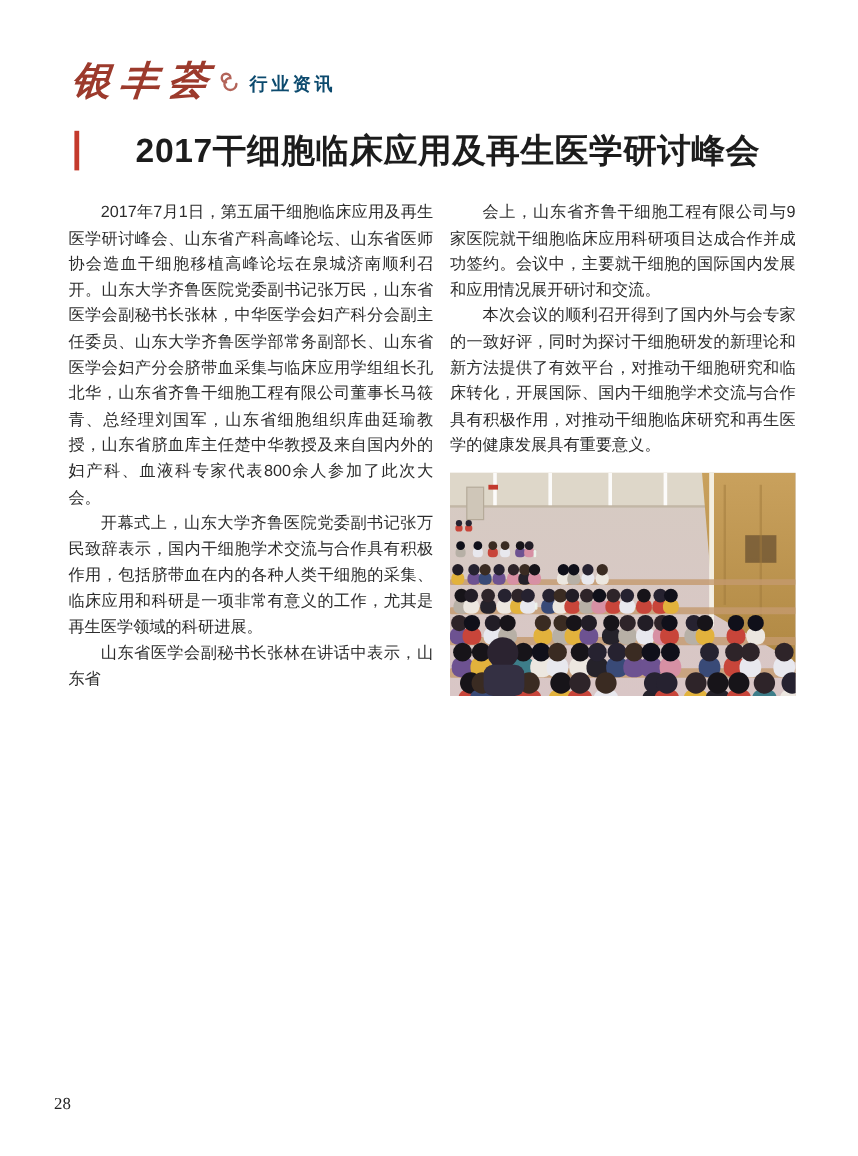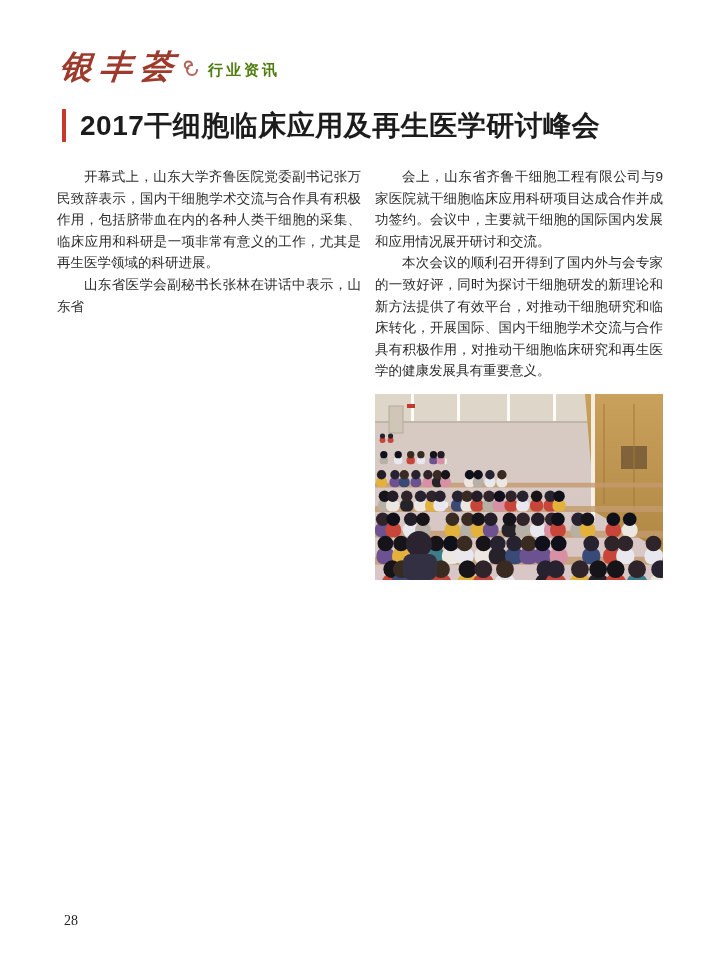--- a/index.html
+++ b/index.html
@@ -8,37 +8,37 @@
     font-family:"Liberation Sans",sans-serif;overflow:hidden;
   }
   
   .logo-row{display:flex;align-items:center;padding:50px 0 0 60px;}
   .logo-script{
     font-family:"DejaVu Serif",serif;font-style:italic;font-weight:bold;
     font-size:33px;color:#9c3a2c;letter-spacing:7px;transform:skewX(-6deg);
     line-height:1;
   }
   .swirl{margin:6px 6px 0 2px;display:inline-flex;}
-  .tagline{font-size:15px;color:#4d7c0f;letter-spacing:3px;font-weight:bold;margin-top:8px;}
-  
-  .title-block{display:flex;margin:26px 52px 0 62px;}
+  .tagline{font-size:15px;color:#0c4a6e;letter-spacing:3px;font-weight:bold;margin-top:8px;}
+  
+  .title-block{display:flex;margin:26px 52px 0 62px;gap:33px;}
   .title-bar{width:4px;background:#c43a2c;margin-right:14px;flex:0 0 4px;}
   .title{margin:0;font-size:28px;line-height:33px;font-weight:bold;color:#1c1c1c;letter-spacing:0.5px;}
   
   .columns{display:flex;gap:14px;margin:24px 52px 0 57px;}
   .col{font-size:13.5px;line-height:21.6px;color:#2c2c2c;text-align:justify;word-break:break-all;}
   .col-left{width:306px;}
   .col-right{width:288px;}
   .col p{margin:0;text-indent:2em;}
   .col p.cont{text-indent:0;}
   
   .photo{margin-top:12px;width:288px;height:186px;position:relative;background:#d6cabb;}
   .photo svg{display:block;}
   
-  .page-number{position:absolute;left:45px;bottom:34px;font-family:"Liberation Serif",serif;font-size:14px;color:#222;margin-left:19px;}
+  .page-number{position:absolute;left:45px;bottom:34px;font-family:"Liberation Serif",serif;font-size:14px;color:#222;}
 </style>
 </head>
 <body>
 
 <div class="page">
 
   <div class="logo-row">
     <span class="logo-script">银丰荟</span>
     <span class="swirl">
       <svg width="20" height="20" viewBox="0 0 20 20">
@@ -50,20 +50,21 @@
 
   <div class="title-block">
     <div class="title-bar"></div>
     <h1 class="title">
       <div>2017干细胞临床应用及再生医学研讨峰会</div>
     </h1>
   </div>
 
   <div class="columns">
     <div class="col col-left">
+      <p>2017年7月1日，第五届干细胞临床应用及再生医学研讨峰会、山东省产科高峰论坛、山东省医师协会造血干细胞移植高峰论坛在泉城济南顺利召开。山东大学齐鲁医院党委副书记张万民，山东省医学会副秘书长张林，中华医学会妇产科分会副主任委员、山东大学齐鲁医学部常务副部长、山东省医学会妇产分会脐带血采集与临床应用学组组长孔北华，山东省齐鲁干细胞工程有限公司董事长马筱青、总经理刘国军，山东省细胞组织库曲廷瑜教授，山东省脐血库主任楚中华教授及来自国内外的妇产科、血液科专家代表800余人参加了此次大会。</p>
       <p>开幕式上，山东大学齐鲁医院党委副书记张万民致辞表示，国内干细胞学术交流与合作具有积极作用，包括脐带血在内的各种人类干细胞的采集、临床应用和科研是一项非常有意义的工作，尤其是再生医学领域的科研进展。</p>
       <p>山东省医学会副秘书长张林在讲话中表示，山东省</p>
     </div>
     <div class="col col-right">
       <p>会上，山东省齐鲁干细胞工程有限公司与9家医院就干细胞临床应用科研项目达成合作并成功签约。会议中，主要就干细胞的国际国内发展和应用情况展开研讨和交流。</p>
       <p>本次会议的顺利召开得到了国内外与会专家的一致好评，同时为探讨干细胞研发的新理论和新方法提供了有效平台，对推动干细胞研究和临床转化，开展国际、国内干细胞学术交流与合作具有积极作用，对推动干细胞临床研究和再生医学的健康发展具有重要意义。</p>
 
       <div class="photo">
         <svg width="288" height="186" viewBox="0 0 288 186">
           <defs>

